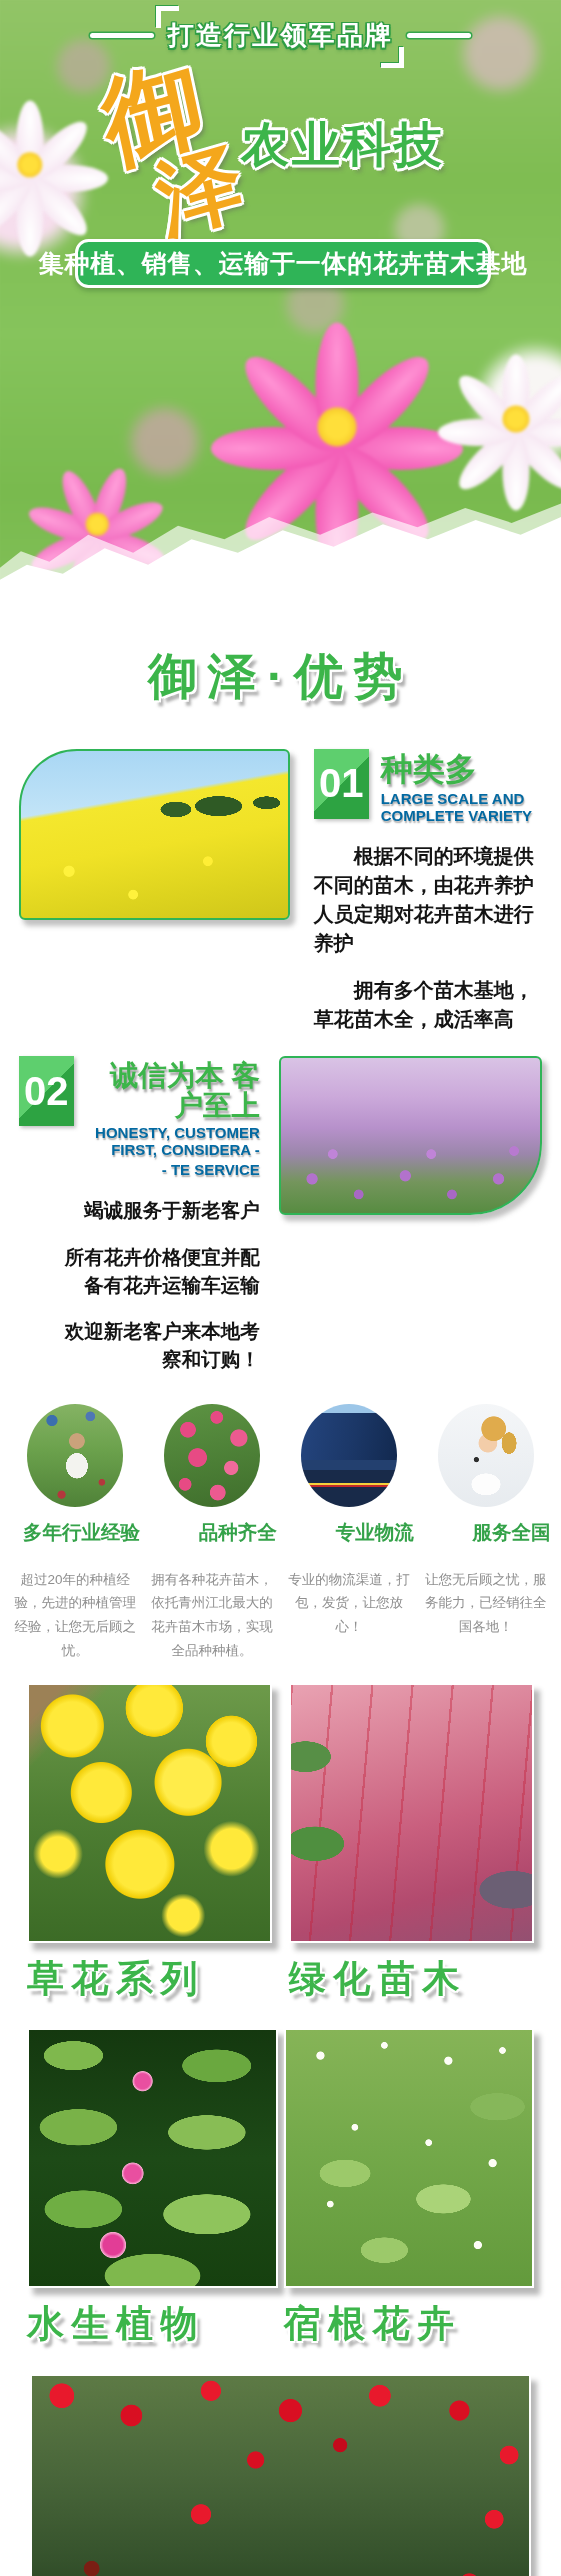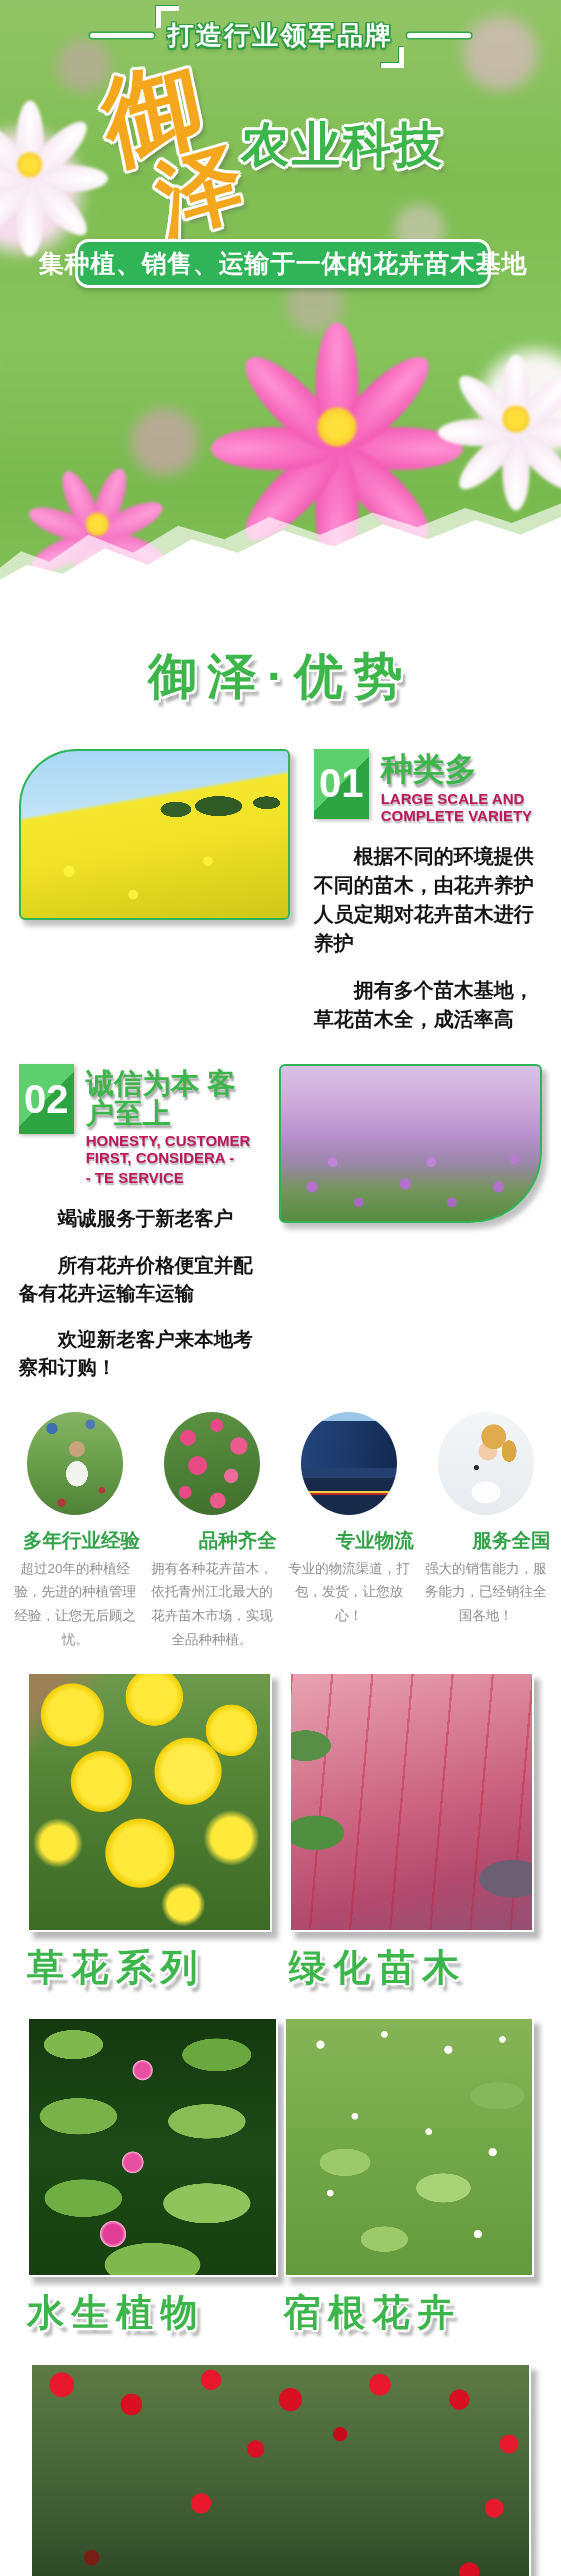--- a/index.html
+++ b/index.html
@@ -52,21 +52,21 @@
   .sec-title{margin:0;text-align:center;font-size:49px;line-height:1.1;font-weight:900;
     color:#3cb54a;letter-spacing:10.5px;
     text-shadow:-2.2px 0 0 #fff,2.2px 0 0 #fff,0 -2.2px 0 #fff,0 2.2px 0 #fff,
       -2.2px -2.2px 0 #fff,2.2px 2.2px 0 #fff,-2.2px 2.2px 0 #fff,2.2px -2.2px 0 #fff,4.5px 6px 3px rgba(150,150,150,.75);}
   .t-adv{margin-top:42px;}
   .t-case{margin-top:12px;}
 
   
   .adv{display:flex;padding:0 18.7px;box-sizing:border-box;}
   .adv-1{margin-top:45px;}
-  .adv-2{margin-top:30px;}
+  .adv-2{margin-top:22px;text-align:right;}
   .adv-photo{box-sizing:border-box;border:2.2px solid #2fb457;background:#cde;
     box-shadow:4.5px 5.2px 5.2px rgba(120,120,120,.45);}
   .ph-rapeseed{width:271px;height:171px;border-radius:58px 6px 6px 6px;flex:none;
     background:
       radial-gradient(ellipse 39px 16.5px at 74% 33%, #2f5a25 60%, transparent 61%),
       radial-gradient(ellipse 25.4px 12.7px at 58% 35%, #336028 60%, transparent 61%),
       radial-gradient(ellipse 22.5px 10.5px at 92% 31%, #2f5a25 60%, transparent 61%),
       radial-gradient(circle at 18% 72%, #fff23c 0 5.2px, transparent 6px),
       radial-gradient(circle at 42% 86%, #fff23c 0 4.5px, transparent 5.2px),
       radial-gradient(circle at 70% 66%, #ffee35 0 4.5px, transparent 5.2px),
@@ -86,21 +86,21 @@
   .adv-text{flex:1;}
   .adv-1 .adv-text{margin-left:24px;}
   .adv-2 .adv-text{margin-right:19.5px;}
   .adv-head{display:flex;align-items:flex-start;}
   .badge{flex:none;width:55px;height:70px;display:flex;align-items:center;justify-content:center;
     background:linear-gradient(135deg,#5ecf6e 0 50%,#2da342 50% 100%);
     color:#fff;font-size:40px;font-weight:800;box-shadow:1.5px 2.2px 3.7px rgba(100,100,100,.4);}
   .adv-titles{margin-left:12px;padding-top:4.5px;}
   .adv-title{font-size:32px;font-weight:900;color:#3cb54a;line-height:1.05;
     text-shadow:1.5px 3px 2.2px rgba(140,140,140,.8);}
-  .adv-sub{font-size:15px;font-weight:700;color:#be185d;line-height:1.15;margin-top:3px;
+  .adv-sub{font-size:15px;font-weight:700;color:#0369a1;line-height:1.15;margin-top:3px;
     text-shadow:0.7px 2.2px 1.5px rgba(150,150,150,.8);letter-spacing:0;}
   .adv-body p{margin:18px 0 0;font-size:20px;line-height:1.45;color:#141414;font-weight:700;text-indent:2em;}
   .adv-2 .adv-body p{font-size:19.5px;}
 
   
   .features{margin-top:30px;display:grid;grid-template-columns:repeat(4,1fr);padding:0 10.5px;column-gap:7.5px;}
   .feature{text-align:center;}
   .f-photo{width:96px;height:103px;margin:0 auto;border-radius:50%;overflow:hidden;}
   .ph-worker{background:
       radial-gradient(circle at 52% 36%, #caa27b 0 7.5px, transparent 8.2px),
@@ -124,21 +124,21 @@
       linear-gradient(100deg,#24457f 0%,#1b3767 55%,#12294f 100%) 0 16%/100% 46% no-repeat,
       linear-gradient(180deg,#9cc6e8 0 18%,#23406f 18% 64%,#182a49 64% 100%);}
   .ph-service{background:
       radial-gradient(circle at 40% 54%, #2e2e2e 0 2.2px, transparent 3px),
       radial-gradient(circle at 58% 24%, #e0ab4c 0 12px, transparent 12.7px),
       radial-gradient(ellipse 13.5px 19.5px at 74% 38%, #d9a843 55%, transparent 56%),
       radial-gradient(circle at 52% 38%, #f3cda9 0 9px, transparent 9.7px),
       radial-gradient(ellipse 24px 18px at 50% 78%, #fdfdfd 60%, transparent 61%),
       linear-gradient(180deg,#f4f6f8 0%,#e7ebef 100%);}
   .f-title{margin-top:12px;font-size:19.5px;font-weight:800;color:#34a249;text-align:right;}
-  .f-desc{margin:3px 3px 0;font-size:13.5px;color:#8f8f8f;line-height:1.75;text-align:center;}
+  .f-desc{margin:22px 3px 0;font-size:13.5px;color:#8f8f8f;line-height:1.75;text-align:center;}
 
   
   .gallery{margin-top:21px;padding:0 27px;}
   .g-grid{display:grid;grid-template-columns:1fr 1fr;column-gap:16.5px;}
   .g-photo{box-sizing:border-box;height:260px;border:2.2px solid #fff;
     box-shadow:6px 6.7px 5.2px rgba(0,0,0,.28);}
   .g-caption{margin:13.5px 0 18px;font-size:37px;font-weight:900;color:#3cb54a;
     letter-spacing:7.5px;line-height:1.2;
     text-shadow:-2.2px 0 0 #fff,2.2px 0 0 #fff,0 -2.2px 0 #fff,0 2.2px 0 #fff,
       -1.5px -1.5px 0 #fff,1.5px 1.5px 0 #fff,-1.5px 1.5px 0 #fff,1.5px -1.5px 0 #fff,4.5px 6px 3px rgba(160,160,160,.8);}
@@ -334,21 +334,21 @@
       <div class="f-desc">拥有各种花卉苗木，依托青州江北最大的花卉苗木市场，实现全品种种植。</div>
     </div>
     <div class="feature">
       <div class="f-photo ph-truck"></div>
       <div class="f-title">专业物流</div>
       <div class="f-desc">专业的物流渠道，打包，发货，让您放心！</div>
     </div>
     <div class="feature">
       <div class="f-photo ph-service"></div>
       <div class="f-title">服务全国</div>
-      <div class="f-desc">强大的销售能力，服务能力，已经销往全国各地！</div>
+      <div class="f-desc">让您无后顾之忧，服务能力，已经销往全国各地！</div>
     </div>
   </section>
 
 
   <section class="gallery">
     <div class="g-grid">
       <div class="g-item">
         <div class="g-photo ph-marigold"></div>
         <div class="g-caption">草花系列</div>
       </div>

